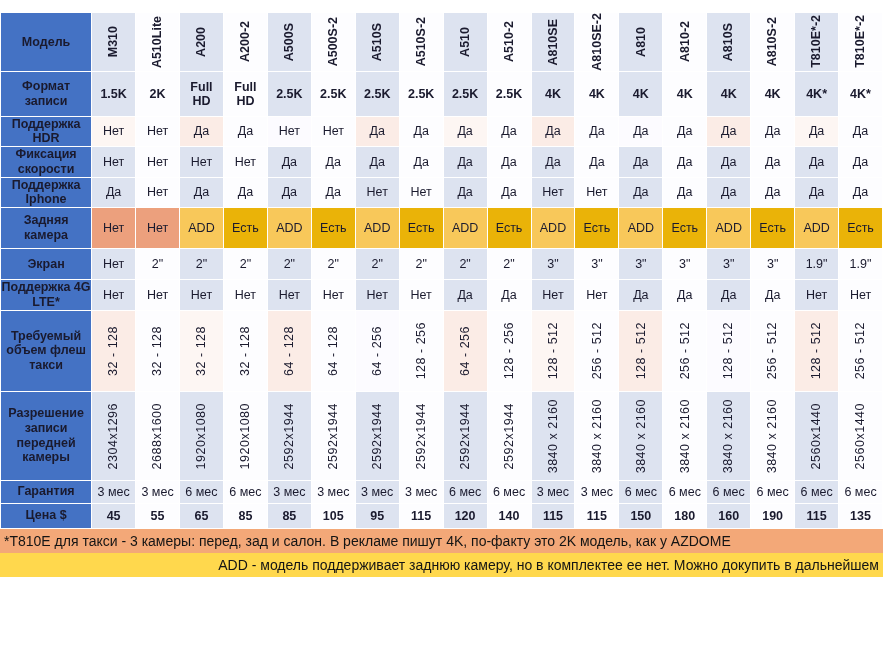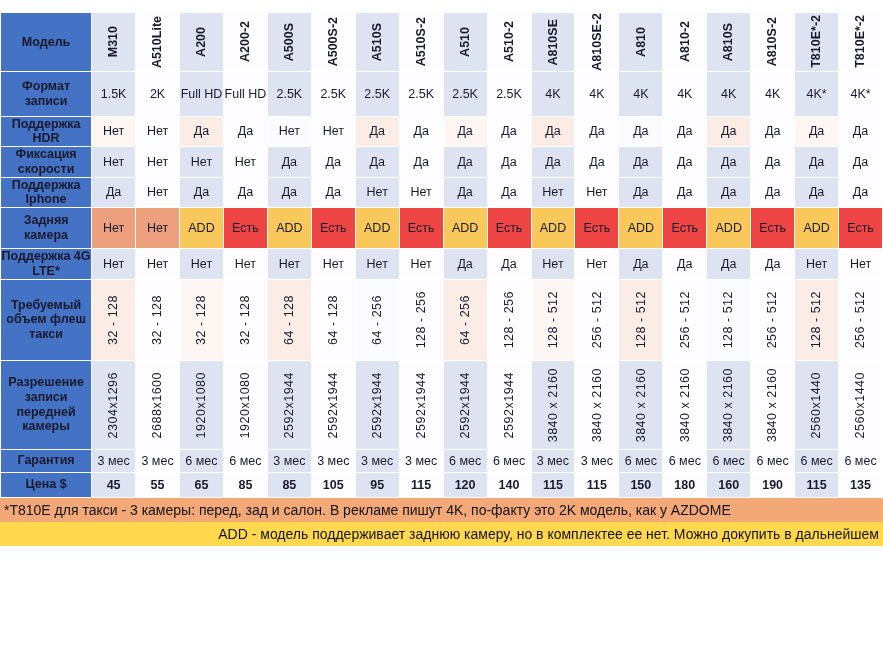--- a/index.html
+++ b/index.html
@@ -99,25 +99,25 @@
   }
   
   .colA{background:#dde3f0;}
   .colB{background:#fdfdff;}
   .tintB{background:#fdf6f3;}
   .tintC{background:#fbece6;}
   .tintD{background:#fcfbff;}
 
   td.price{font-weight:bold;font-size:15px;color:#101020;}
   td.warr{font-size:12px;}
-  td.fmt{font-weight:normal;font-size:13.5px;color:#1c2340;}
+  td.fmt{font-weight:bold;font-size:13.5px;color:#1c2340;}
 
   .cell-orange{background:#ecA07d;color:#3a1c0c;font-weight:normal;}
   .cell-add{background:#f8c85a;color:#3a2a05;}
-  .cell-est{background:#ef4444;color:#1d2a0d;}
+  .cell-est{background:#eab308;color:#1d2a0d;}
 
   tr.r-fmt td{height:44px;}
   tr.r-hdr td{height:50px;}
   tr.r-cam td{height:40px;}
   tr.r-screen td{height:30px;}
   tr.r-flash td{height:80px;}
   tr.r-res td{height:88px;}
   tr.r-warr td{height:22px;}
   tr.r-price td{height:24px;}
 
@@ -304,20 +304,41 @@
           <td class="cell-est">Есть</td>
           <td class="cell-add">ADD</td>
           <td class="cell-est">Есть</td>
           <td class="cell-add">ADD</td>
           <td class="cell-est">Есть</td>
           <td class="cell-add">ADD</td>
           <td class="cell-est">Есть</td>
           <td class="cell-add">ADD</td>
           <td class="cell-est">Есть</td>
         </tr>
+        <tr class="r-screen">
+          <td class="rowhead">Экран</td>
+          <td class="colA">Нет</td>
+          <td class="colB">2"</td>
+          <td class="colA">2"</td>
+          <td class="colB">2"</td>
+          <td class="colA">2"</td>
+          <td class="colB">2"</td>
+          <td class="colA">2"</td>
+          <td class="colB">2"</td>
+          <td class="colA">2"</td>
+          <td class="colB">2"</td>
+          <td class="colA">3"</td>
+          <td class="colB">3"</td>
+          <td class="colA">3"</td>
+          <td class="colB">3"</td>
+          <td class="colA">3"</td>
+          <td class="colB">3"</td>
+          <td class="colA">1.9"</td>
+          <td class="colB">1.9"</td>
+        </tr>
         <tr class="r-std">
           <td class="rowhead">Поддержка 4G LTE*</td>
           <td class="colA">Нет</td>
           <td class="colB">Нет</td>
           <td class="colA">Нет</td>
           <td class="colB">Нет</td>
           <td class="colA">Нет</td>
           <td class="colB">Нет</td>
           <td class="colA">Нет</td>
           <td class="colB">Нет</td>

